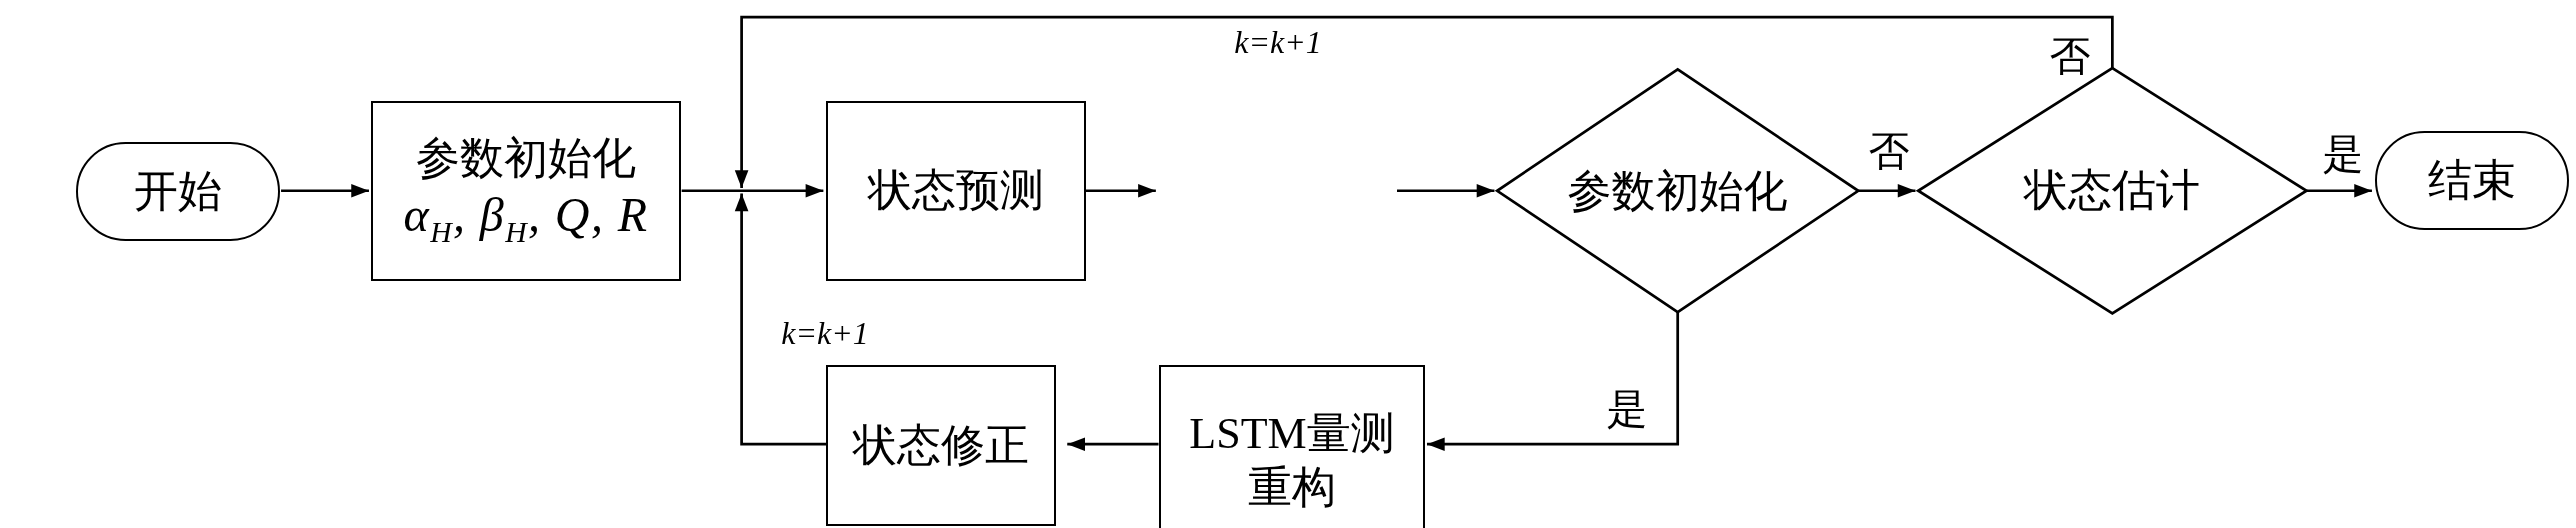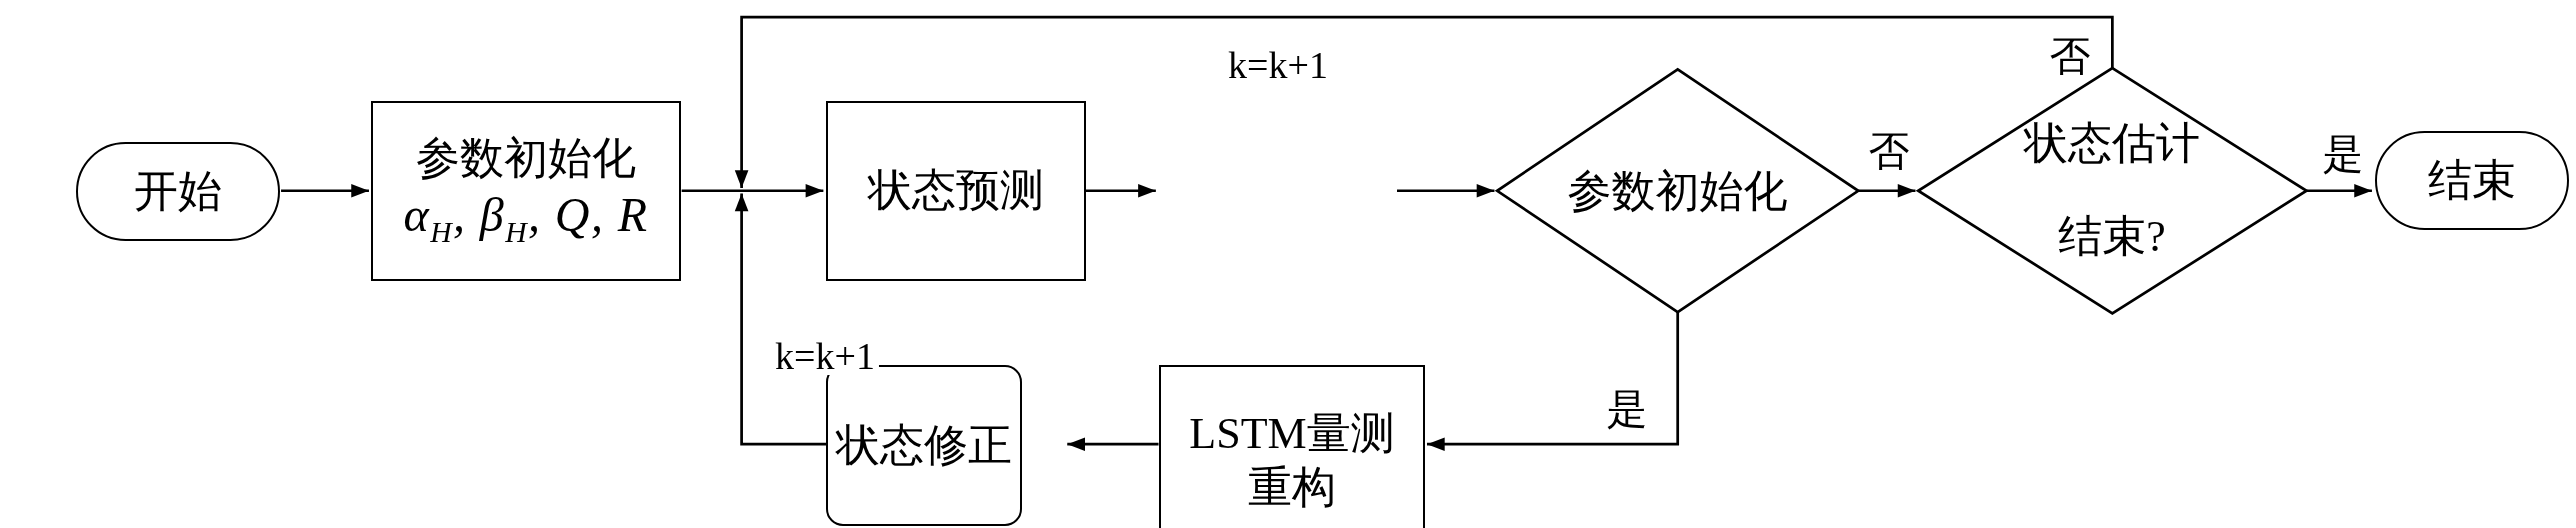--- a/index.html
+++ b/index.html
@@ -30,21 +30,21 @@
     font-size: 44px; line-height: 1.22;
     background: transparent;
   }
   .edge-label {
     position: absolute;
     transform: translate(-50%, -50%);
     font-size: 41px; line-height: 1;
     white-space: nowrap;
     background: #fff; padding: 0 4.1px;
   }
-  .kmath { font-size: 38px; margin-top: 23px; }
+  .kmath { font-style: italic; font-size: 32px; }
   .math { font-style: italic; font-size: 48px; letter-spacing: 1.4px; }
   .math sub { font-size: 0.62em; font-style: italic; }
 </style>
 </head>
 <body>
 
 <div class="stage">
 
   <svg class="connectors" width="2576" height="528" viewBox="0 0 3780 775">
     <defs>
@@ -85,33 +85,32 @@
     <span>状态预测</span>
   </div>
 
 
   <div class="diamond-label" style="left:1497px; top:70px; width:361px; height:243px;">
     <span>参数初始化</span>
   </div>
 
   <div class="diamond-label" style="left:1918px; top:68px; width:388px; height:245px;gap:39px;">
     <span>状态估计</span>
-    <span>结束?</span>
   </div>
 
   <div class="node stadium" style="left:2375px; top:131px; width:194px; height:99px;">
     <span>结束</span>
   </div>
 
   <div class="node rect" style="left:1159px; top:365px; width:266px; height:192px;">
     <span>LSTM量测</span>
     <span>重构</span>
   </div>
 
-  <div class="node rect" style="left:826px; top:365px; width:196px; height:161px;border-radius:17px;">
+  <div class="node rect" style="left:826px; top:365px; width:230px; height:161px;">
     <span>状态修正</span>
   </div>
 
   <div class="edge-label kmath" style="left:1278px; top:42px;">k=k+1</div>
 
   <div class="edge-label" style="left:2070px; top:56px;">否</div>
 
   <div class="edge-label" style="left:1889px; top:151px;">否</div>
 
   <div class="edge-label" style="left:2343px; top:154px;">是</div>

